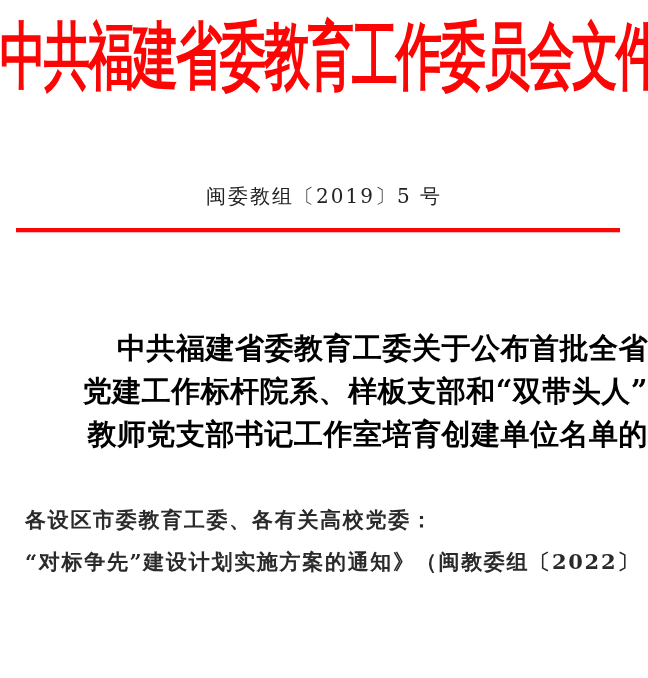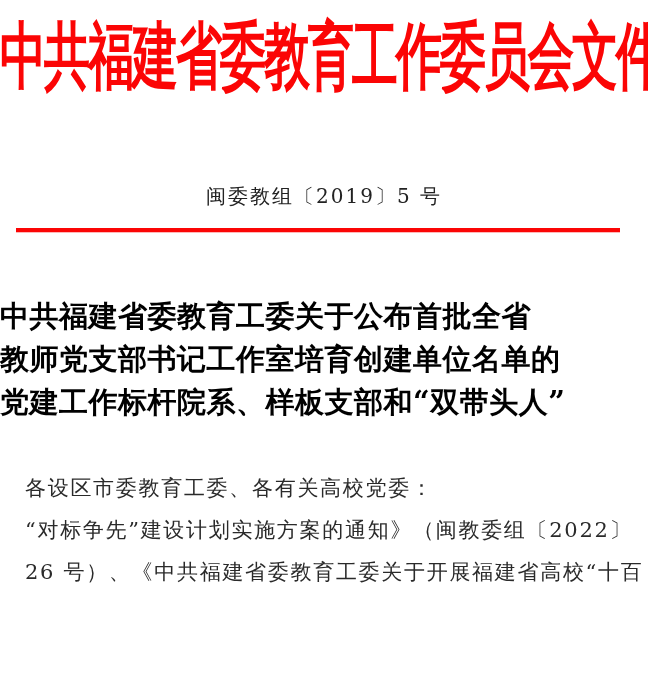--- a/index.html
+++ b/index.html
@@ -45,37 +45,38 @@
   .red-rule {
     margin-top: 19px;
     margin-left: 16px;
     width: 604px;
     height: 4px;
     background: #fb0505;
     border-bottom: 1px solid #ffb8b8;
   }
   
   .title {
-    margin-top: 62px;
-    text-align: left;
+    margin-top: 94px;
+    text-align: right;
     font-size: 29px;
     font-weight: bold;
     color: #000000;
     letter-spacing: 0.5px;
   }
   .title-line {
     line-height: 43px;
     white-space: nowrap;
   }
   
   .body-text {
     margin: 43px 16px 0 25px;
     font-size: 21px;
     color: #2a2a2a;
     letter-spacing: 1.7px;
+    font-weight: bold;
   }
   .body-line {
     line-height: 42px;
     white-space: nowrap;
   }
   .body-line.indent {
     padding-left: 32px;
   }
 </style>
 </head>
@@ -86,23 +87,22 @@
   <div class="header">
     <span class="header-text">中共福建省委教育工作委员会文件</span>
   </div>
 
   <div class="doc-number">闽委教组〔2019〕5 号</div>
 
   <div class="red-rule"></div>
 
   <div class="title">
     <div class="title-line">中共福建省委教育工委关于公布首批全省</div>
+    <div class="title-line">党建工作标杆院系、样板支部和“双带头人”</div>
     <div class="title-line">教师党支部书记工作室培育创建单位名单的</div>
-    <div class="title-line">党建工作标杆院系、样板支部和“双带头人”</div>
   </div>
 
   <div class="body-text">
     <div class="body-line">各设区市委教育工委、各有关高校党委：</div>
     <div class="body-line">“对标争先”建设计划实施方案的通知》（闽教委组〔2022〕</div>
-    <div class="body-line">26 号）、《中共福建省委教育工委关于开展福建省高校“十百</div>
   </div>
 
 </div>
 
 </body></html>

